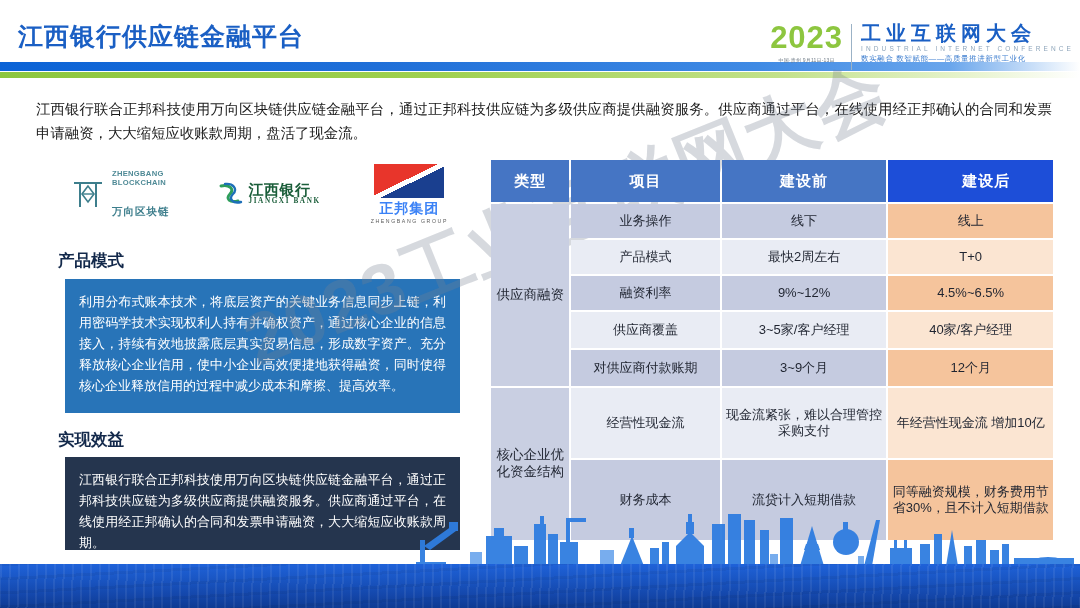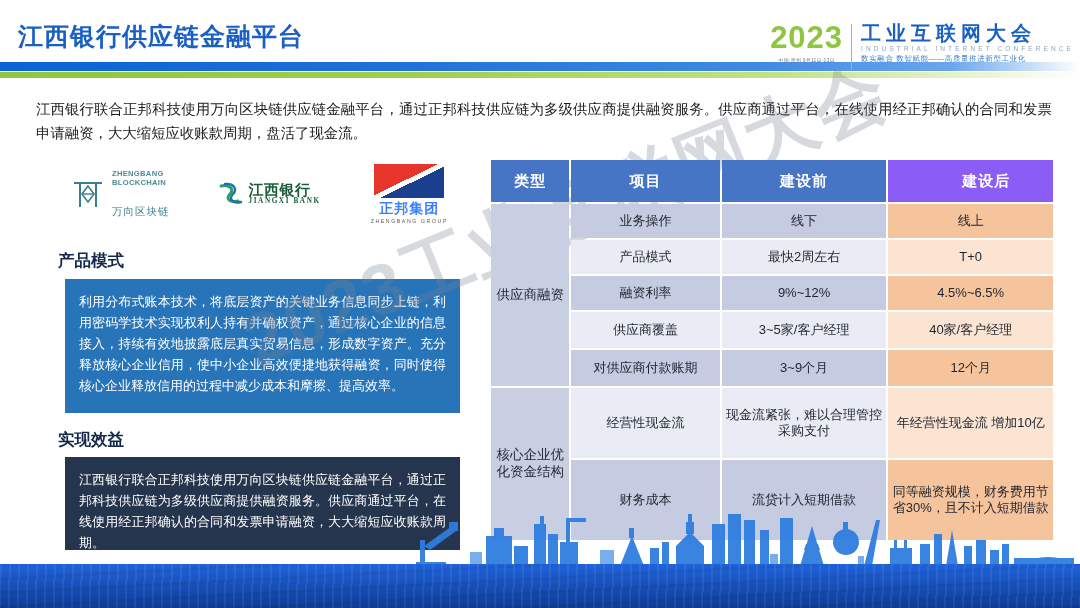--- a/index.html
+++ b/index.html
@@ -110,21 +110,21 @@
     left: 70px; top: 163px;
     width: 400px; height: 62px;
     display: flex;
     align-items: center;
   }
   .logo-wx { display: flex; align-items: center; gap: 6px; }
   .wx-mark { width: 36px; height: 36px; position: relative; }
   .wx-mark svg { display: block; }
   .wx-txt { line-height: 1.12; }
   .wx-en { font-size: 7.6px; color: #4f8a96; font-weight: bold; letter-spacing: 0.3px; }
-  .wx-cn { font-size: 10.5px; color: #3d7e8c; font-weight: normal; letter-spacing: 1px; margin-top: 19px; }
+  .wx-cn { font-size: 10.5px; color: #3d7e8c; font-weight: bold; letter-spacing: 1px; margin-top: 19px; }
 
   .logo-jx { display: flex; align-items: center; gap: 5px; margin-left: 46px; }
   .jx-mark svg { display: block; }
   .jx-txt { line-height: 1.1; }
   .jx-cn { font-size: 15px; color: #1b5e3a; font-weight: bold; letter-spacing: 0.5px; font-family: "Liberation Serif", serif; }
   .jx-en { font-size: 7.2px; color: #1b5e3a; font-weight: bold; letter-spacing: 1.6px; font-family: "Liberation Serif", serif; }
 
   .logo-zb { margin-left: 50px; text-align: center; }
   .zb-mark {
     width: 70px; height: 34px;
@@ -195,21 +195,21 @@
     line-height: 1.25;
   }
   .tbl th {
     font-size: 15px;
     font-weight: bold;
     color: #ffffff;
     height: 42px;
     letter-spacing: 1px;
   }
   th.h-blue { background: #4575c4; }
-  th.h-orange { background: #8b5cf6; padding-left: 34px; }
+  th.h-orange { background: #1d4ed8; padding-left: 34px; }
 
   td.type-cell { background: #c9cfe2; font-size: 13.5px; }
   td.b-dark  { background: #c5cbe0; }
   td.b-light { background: #e9ecf4; }
   td.o-dark  { background: #f5c49c; }
   td.o-light { background: #fbe5d2; }
 
   
   .skyline {
     position: absolute;

